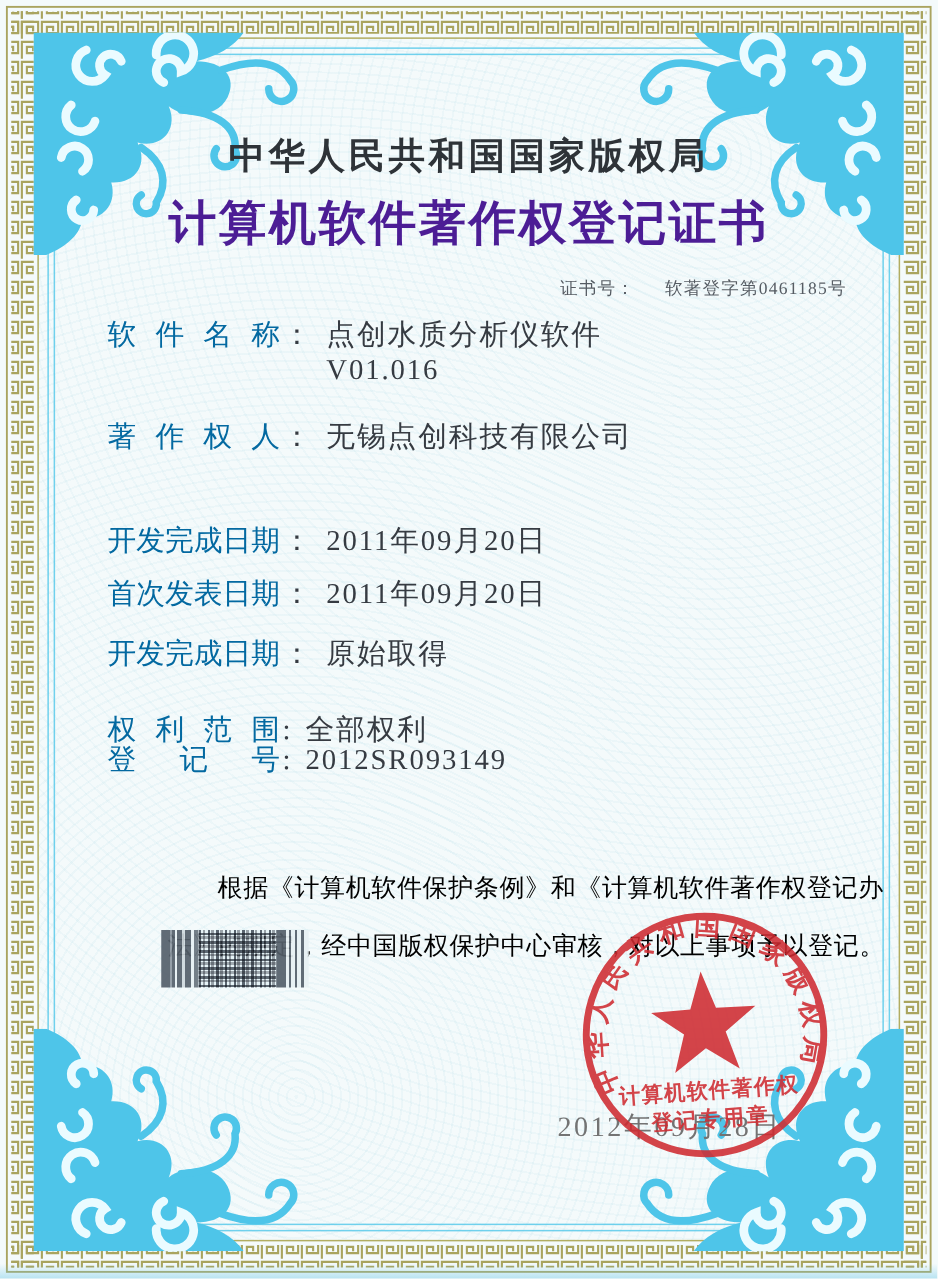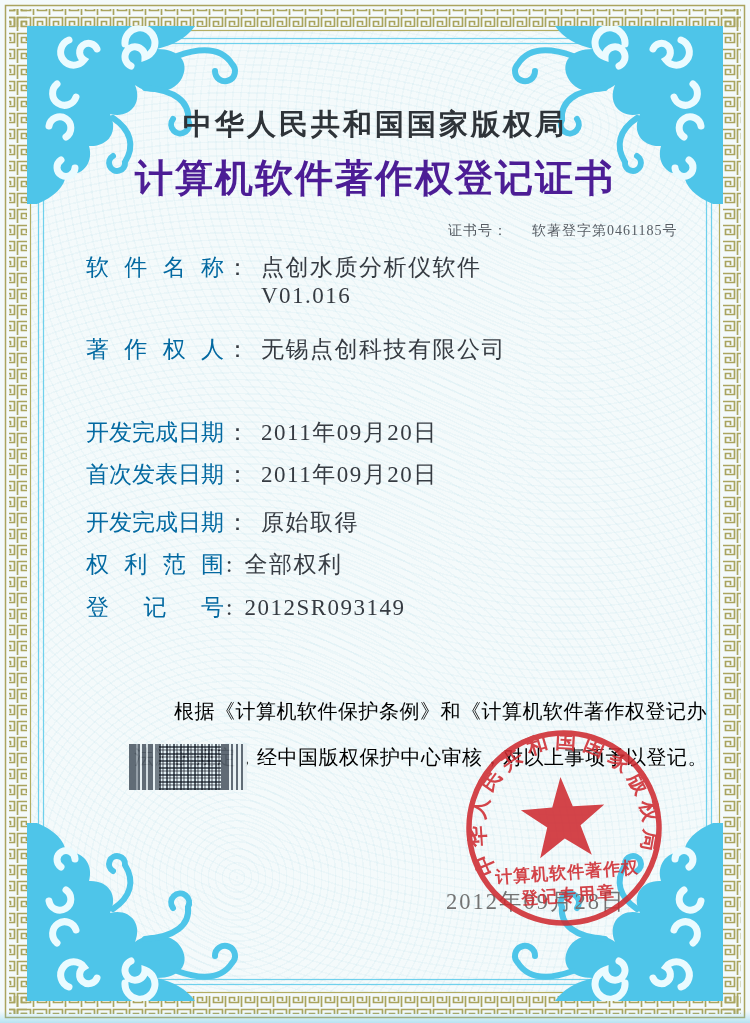--- a/index.html
+++ b/index.html
@@ -180,21 +180,21 @@
   </div>
   <div class="frow" style="top:419px">
     <span class="flabel">开发完成日期</span><span class="fcolon">：</span><span class="fvalue">2011年09月20日</span>
   </div>
   <div class="frow" style="top:461px">
     <span class="flabel">首次发表日期</span><span class="fcolon">：</span><span class="fvalue">2011年09月20日</span>
   </div>
   <div class="frow" style="top:509px">
     <span class="flabel">开发完成日期</span><span class="fcolon">：</span><span class="fvalue">原始取得</span>
   </div>
-  <div class="frow" style="top:551px">
+  <div class="frow" style="top:570px">
     <span class="flabel">权利范围</span><span class="fcolon">:</span><span class="fvalue">全部权利</span>
   </div>
   <div class="frow" style="top:594px">
     <span class="flabel">登记号</span><span class="fcolon">:</span><span class="fvalue">2012SR093149</span>
   </div>
 
   <p class="statement">根据《计算机软件保护条例》和《计算机软件著作权登记办法》的规定，经中国版权保护中心审核，对以上事项予以登记。</p>
 
   <div class="barcode">
     <div class="bc-start"></div>

